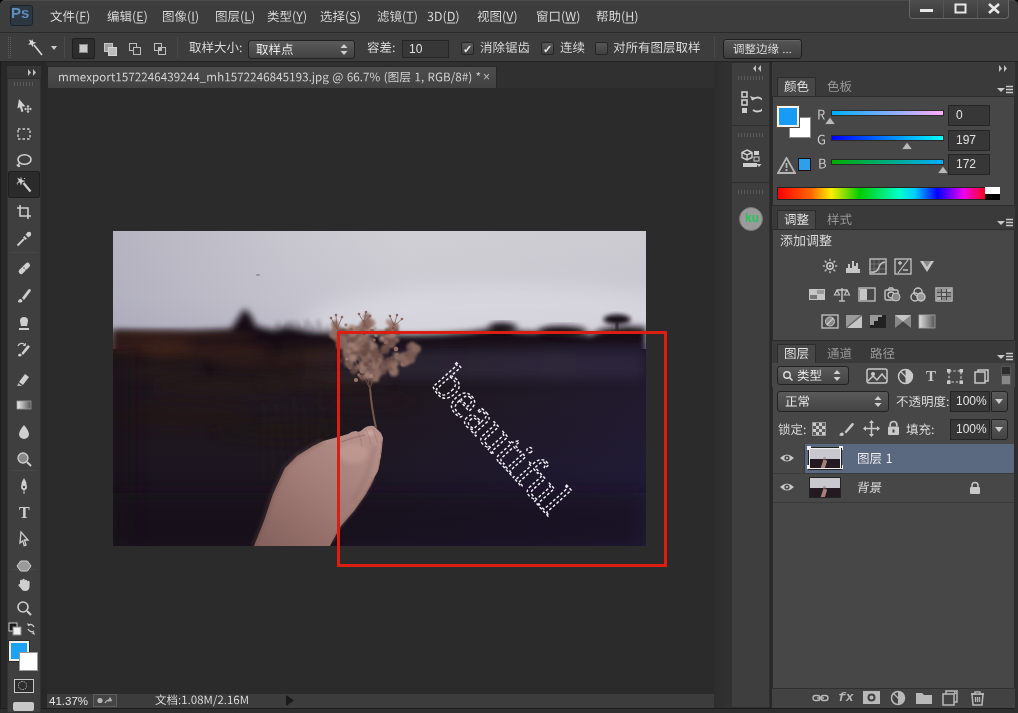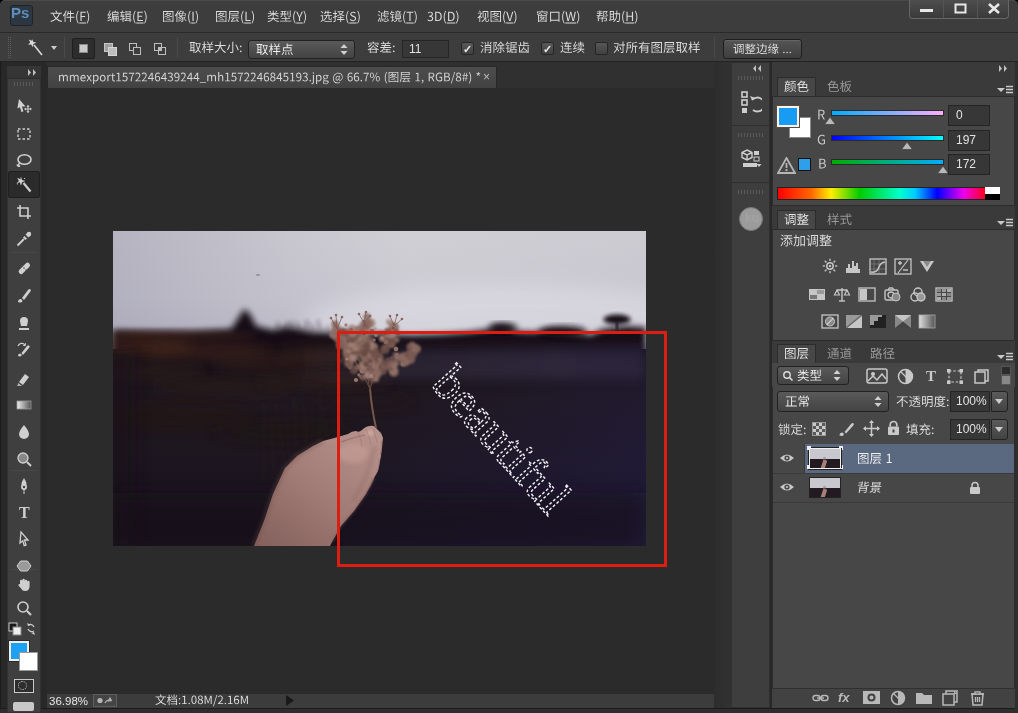--- a/index.html
+++ b/index.html
@@ -298,21 +298,21 @@
 <svg class="abs" style="left:340px;top:44px" width="8" height="11">
     <path d="M4 0 L7.5 4 L.5 4 Z M4 11 L7.5 7 L.5 7 Z" fill="#d0d0d0"></path>
   </svg>
 <svg style="position:absolute;left:367.0px;top:41.0px;overflow:visible;" width="28" height="1">
     <g fill="#dddddd" transform="translate(0,11.0)">
       <use href="#g5bb9" transform="translate(0.0,0) scale(0.0125,-0.0125)"></use>
       <use href="#g5dee" transform="translate(12.5,0) scale(0.0125,-0.0125)"></use>
       <use href="#g003a" transform="translate(25.0,0) scale(0.0125,-0.0125)"></use>
     </g>
   </svg>
-<div class="vbox" style="left:402px;top:40px;width:47px;height:18px;line-height:16px;padding-left:6px">11</div>
+<div class="vbox" style="left:402px;top:40px;width:47px;height:18px;line-height:16px;padding-left:6px">10</div>
 <div class="chk" style="left:461px;top:42px">✓</div>
 <svg style="position:absolute;left:480.0px;top:41.0px;overflow:visible;" width="50" height="1">
     <g fill="#dddddd" transform="translate(0,11.0)">
       <use href="#g6d88" transform="translate(0.0,0) scale(0.0125,-0.0125)"></use>
       <use href="#g9664" transform="translate(12.5,0) scale(0.0125,-0.0125)"></use>
       <use href="#g952f" transform="translate(25.0,0) scale(0.0125,-0.0125)"></use>
       <use href="#g9f7f" transform="translate(37.5,0) scale(0.0125,-0.0125)"></use>
     </g>
   </svg>
 <div class="chk" style="left:541px;top:42px">✓</div>
@@ -784,21 +784,21 @@
       <circle cx="281" cy="93" r="1.3" fill="#835c52" opacity=".9"></circle>
       <circle cx="226" cy="99" r="1.5" fill="#8d4f44" opacity=".85"></circle>
       <circle cx="252" cy="94" r="1.3" fill="#8d4f44" opacity=".85"></circle>
       <circle cx="280" cy="97" r="1.3" fill="#83473c" opacity=".85"></circle>
     </svg></div>
 <div class="abs" style="left:337px;top:331px;width:330px;height:236px;border:3px solid #dc1d12"></div>
 <svg class="abs" style="left:413px;top:358px;overflow:visible" width="10" height="10">
 <text transform="translate(17,27) rotate(48)" font-family="Liberation Serif" font-size="50" fill="none" stroke="#f2f2f8" stroke-width="1.35" stroke-dasharray="2.8 2.1">beautiful</text>
   </svg>
 <div class="abs" style="left:47px;top:693px;width:667px;height:15px;background:#3c3c3c;border-top:1px solid #2a2a2a;color:#e0e0e0;font-size:11.5px"></div>
-<div class="abs" style="left:49px;top:695px;color:#e6e6e6;font-size:11.5px">36.98%</div>
+<div class="abs" style="left:49px;top:695px;color:#e6e6e6;font-size:11.5px">41.37%</div>
 <div class="abs" style="left:93px;top:694px;width:24px;height:13px;background:#454545;border:1px solid #5e5e5e"></div>
 <svg class="abs" style="left:96px;top:696px" width="18" height="9">
     <circle cx="4" cy="4.5" r="2.6" fill="#b5b5b5"></circle>
     <path d="M9 7 q2-4 6-3 M14 2 l1.5 2.5 -3 .5z" stroke="#b5b5b5" stroke-width="1.1" fill="none"></path>
   </svg>
 <svg style="position:absolute;left:155.0px;top:693.9px;overflow:visible;" width="94" height="1">
     <g fill="#e0e0e0" transform="translate(0,10.1)">
       <use href="#g6587" transform="translate(0.0,0) scale(0.0115,-0.0115)"></use>
       <use href="#g6863" transform="translate(11.5,0) scale(0.0115,-0.0115)"></use>
       <use href="#g003a" transform="translate(23.0,0) scale(0.0115,-0.0115)"></use>
@@ -946,21 +946,21 @@
 <svg class="abs" style="left:740px;top:148px" width="24" height="22" viewBox="0 0 24 22">
 <path d="M7 2 l5 2.5 v5 L7 12 2 9.5 v-5z M2 4.5 l5 2.5 5-2.5 M7 7 v5" fill="none" stroke="#cdcdcd" stroke-width="1.4"></path>
 <rect x="14" y="3" width="5" height="4" fill="#cdcdcd"></rect>
     <rect x="14" y="9" width="5" height="4" fill="none" stroke="#cdcdcd"></rect>
 <rect x="3" y="15" width="14" height="4" fill="#cdcdcd"></rect>
     <path d="M18.5 17 l2.5 3 2.5-3z" fill="#cdcdcd" transform="translate(-2,-1)"></path>
   </svg>
 <div class="abs" style="left:732px;top:182px;width:37px;height:1px;background:#2f2f2f"></div>
 <div class="abs" style="left:738px;top:190px;width:26px;height:4px;background:repeating-linear-gradient(90deg,#5a5a5a 0,#5a5a5a 1px,transparent 1px,transparent 3px)"></div>
 <div class="abs" style="left:739px;top:207px;width:24px;height:24px;border-radius:50%;background:#9b9b9b;border:1px solid #777"></div>
-<div class="abs" style="left:745px;top:211px;color:#a3a3a3;font-size:12px;font-weight:bold">ku</div>
+<div class="abs" style="left:745px;top:211px;color:#22c55e;font-size:12px;font-weight:bold">ku</div>
 <div class="abs" style="left:772px;top:62px;width:243px;height:646px;background:#3a3a3a"></div>
 <svg class="abs" style="left:998px;top:65px" width="12" height="7">
     <path d="M1 0 l3 3.5 L1 7z M6 0 l3 3.5 L6 7z" fill="#c0c0c0"></path>
   </svg>
 <div class="abs" style="left:1015px;top:62px;width:3px;height:651px;background:#2e2e2e"></div>
 <div class="panel" style="left:772px;top:96px;width:243px;height:110px"></div>
 <div class="abs" style="left:777px;top:77px;width:39px;height:19px;background:#474747;border:1px solid #2c2c2c;border-bottom:none"></div>
 <svg style="position:absolute;left:784.0px;top:80.0px;overflow:visible;" width="25" height="1">
     <g fill="#e8e8e8" transform="translate(0,11.0)">
       <use href="#g989c" transform="translate(0.0,0) scale(0.0125,-0.0125)"></use>
@@ -1332,21 +1332,21 @@
 <svg class="abs" style="left:969px;top:481px" width="12" height="14" viewBox="0 0 12 14">
     <rect x="1" y="6" width="10" height="7" rx="1" fill="#c9c9c9"></rect>
     <path d="M3 6 V4.5 a3 3 0 0 1 6 0 V6" fill="none" stroke="#c9c9c9" stroke-width="1.5"></path>
   </svg>
 <div class="abs" style="left:772px;top:688px;width:243px;height:20px;background:#424242;border-top:1px solid #303030"></div>
 <svg class="abs" style="left:812px;top:692px" width="17" height="12" viewBox="0 0 17 12">
     <rect x="1" y="3.5" width="7" height="5" rx="2.5" fill="none" stroke="#b9b9b9" stroke-width="1.4"></rect>
     <rect x="9" y="3.5" width="7" height="5" rx="2.5" fill="none" stroke="#b9b9b9" stroke-width="1.4"></rect>
     <path d="M5 6 h7" stroke="#b9b9b9" stroke-width="1.4"></path>
   </svg>
-<div class="abs" style="left:838px;top:690px;color:#b9b9b9;font-size:13px;font-style:italic;font-family:Liberation Sans, sans-serif;font-weight:bold">fx</div>
+<div class="abs" style="left:838px;top:690px;color:#b9b9b9;font-size:13px;font-style:italic;font-family:Liberation Mono, monospace;font-weight:bold">fx</div>
 <svg class="abs" style="left:863px;top:691px" width="18" height="14">
     <rect x="0" y="0" width="17" height="13" fill="#b9b9b9"></rect>
     <circle cx="8.5" cy="6.5" r="4" fill="#424242"></circle>
     <circle cx="8.5" cy="6.5" r="2" fill="#b9b9b9"></circle>
   </svg>
 <svg class="abs" style="left:890px;top:690px" width="16" height="16" viewBox="0 0 16 16">
     <circle cx="8" cy="8" r="6.5" fill="none" stroke="#b9b9b9" stroke-width="1.5"></circle>
     <path d="M8 1.5 a6.5 6.5 0 0 1 0 13z" fill="#b9b9b9"></path>
     <path d="M3.5 3.5 L12.5 12.5" stroke="#b9b9b9" stroke-width="1.2"></path>
   </svg>

